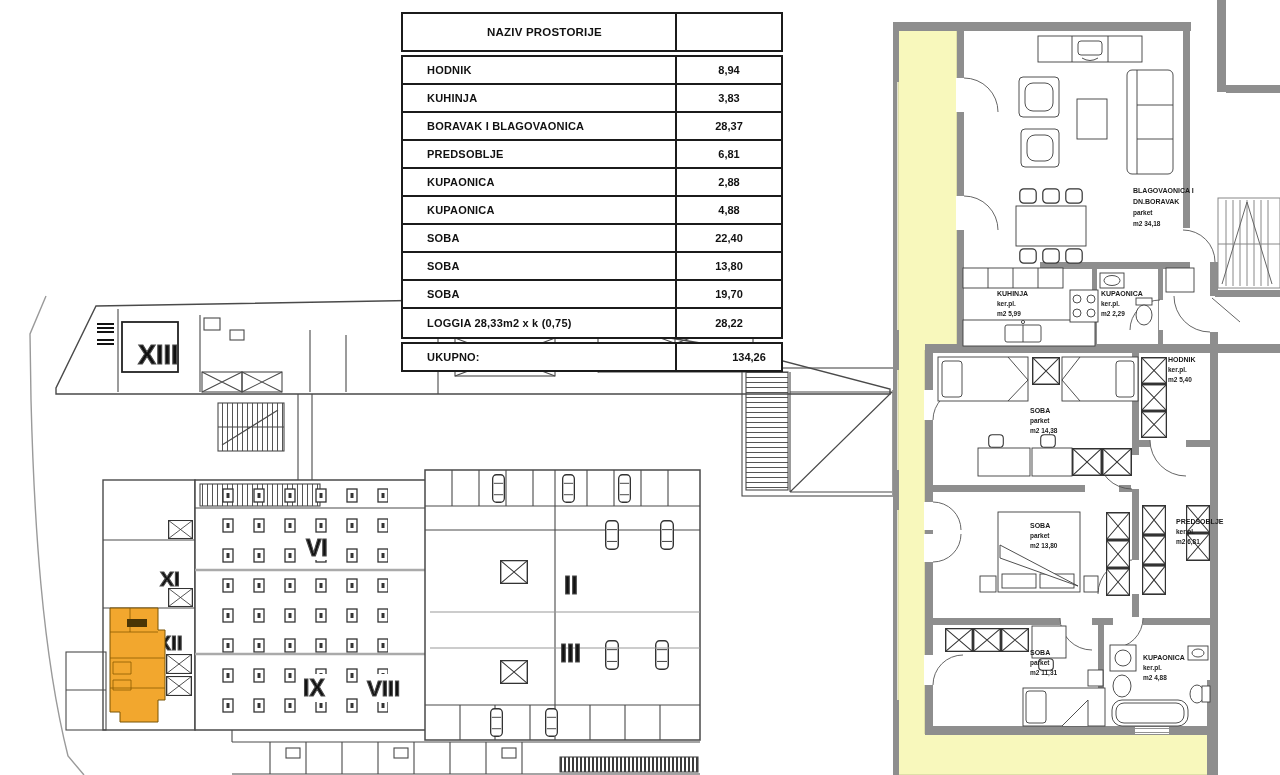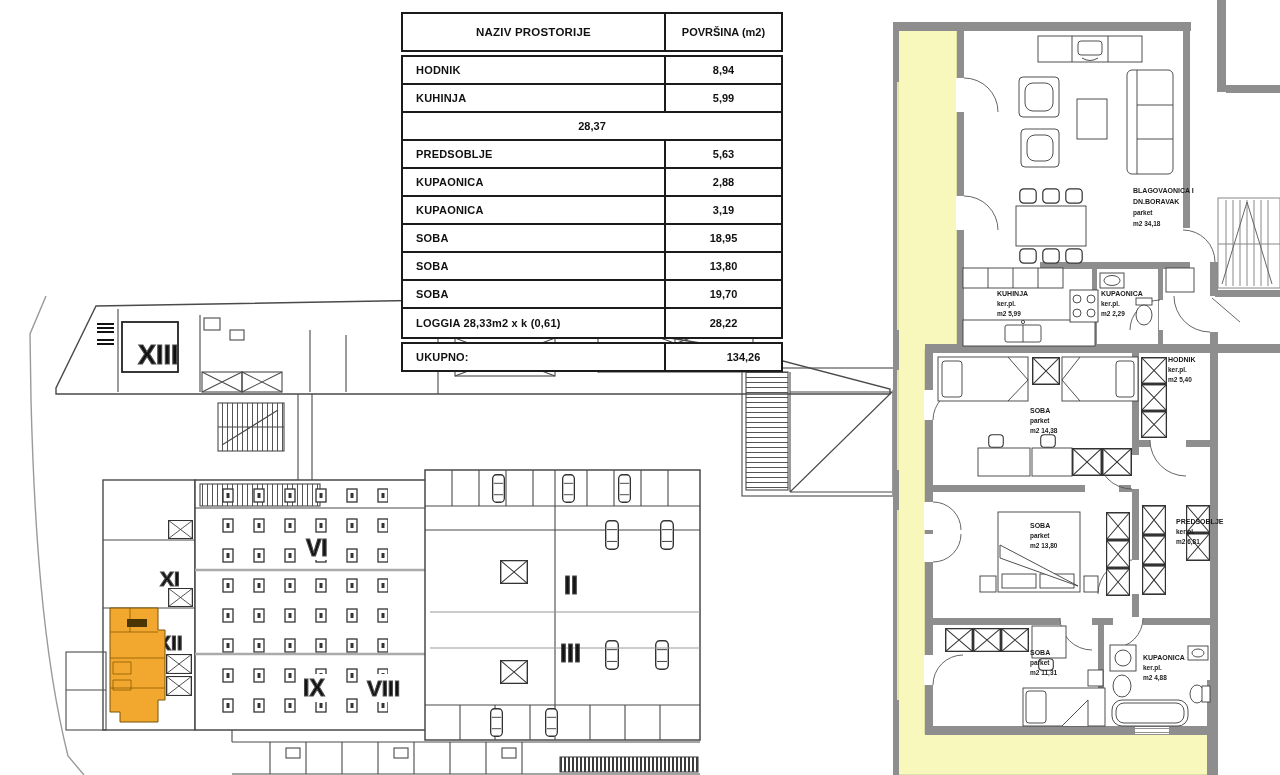--- a/index.html
+++ b/index.html
@@ -3,21 +3,21 @@
 <meta charset="utf-8">
 <style>
   html,body{margin:0;padding:0;background:#fff;}
   .canvas{position:relative;width:1280px;height:775px;background:#fff;overflow:hidden;
           font-family:"Liberation Sans",sans-serif;color:#111;}
   .plan-svg{position:absolute;left:0;top:0;}
   
   .area-table{position:absolute;left:401px;top:12px;width:382px;}
   .tbl-box{border:2px solid #1b1b1b;background:#fff;box-sizing:border-box;}
   .tbl-gap{height:3px;}
-  .t-row{display:flex;align-items:stretch;height:28px;border-bottom:2px solid #1b1b1b;box-sizing:border-box;}
+  .t-row{display:flex;align-items:stretch;height:28px;border-bottom:2px solid #1b1b1b;box-sizing:border-box;padding-left:11px;}
   .t-row:last-child{border-bottom:none;}
   .t-head-row{height:36px;border-bottom:none;}
   .c-name{width:263px;border-right:2px solid #1b1b1b;box-sizing:border-box;display:flex;align-items:center;
           padding-left:13px;font-size:11px;font-weight:700;letter-spacing:.2px;}
   .c-area{flex:1;display:flex;align-items:center;justify-content:center;font-size:11px;font-weight:700;}
   .t-head-row .c-name{justify-content:center;padding-left:0;font-size:11.5px;}
   .t-total .c-name{font-size:11px;}
   text{font-family:"Liberation Sans",sans-serif;}
   .roman{font-weight:700;fill:#111;}
   .rlabel{font-weight:700;fill:#1a1a1a;}
@@ -414,62 +414,62 @@
         <text class="rlabel" x="1143" y="680" font-size="6.5">m2  4,88</text>
       </g>
     </g>
   </g>
 </svg>
 
 <div class="area-table">
   <div class="tbl-box">
     <div class="t-row t-head-row">
       <div class="c-name">NAZIV PROSTORIJE</div>
-      <div class="c-area">POVRŠINA  (m2)</div>
     </div>
   </div>
   <div class="tbl-gap"></div>
   <div class="tbl-box">
     <div class="t-row">
       <div class="c-name">HODNIK</div>
       <div class="c-area">8,94</div>
     </div>
     <div class="t-row">
       <div class="c-name">KUHINJA</div>
-      <div class="c-area">5,99</div>
-    </div>
-    <div class="t-row">
+      <div class="c-area">3,83</div>
+    </div>
+    <div class="t-row">
+      <div class="c-name">BORAVAK I BLAGOVAONICA</div>
       <div class="c-area">28,37</div>
     </div>
     <div class="t-row">
       <div class="c-name">PREDSOBLJE</div>
-      <div class="c-area">5,63</div>
+      <div class="c-area">6,81</div>
     </div>
     <div class="t-row">
       <div class="c-name">KUPAONICA</div>
       <div class="c-area">2,88</div>
     </div>
     <div class="t-row">
       <div class="c-name">KUPAONICA</div>
-      <div class="c-area">3,19</div>
+      <div class="c-area">4,88</div>
     </div>
     <div class="t-row">
       <div class="c-name">SOBA</div>
-      <div class="c-area">18,95</div>
+      <div class="c-area">22,40</div>
     </div>
     <div class="t-row">
       <div class="c-name">SOBA</div>
       <div class="c-area">13,80</div>
     </div>
     <div class="t-row">
       <div class="c-name">SOBA</div>
       <div class="c-area">19,70</div>
     </div>
     <div class="t-row">
-      <div class="c-name">LOGGIA 28,33m2 x k (0,61)</div>
+      <div class="c-name">LOGGIA 28,33m2 x k (0,75)</div>
       <div class="c-area">28,22</div>
     </div>
   </div>
   <div class="tbl-gap"></div>
   <div class="tbl-box t-total">
     <div class="t-row" style="height:26px;gap:40px;">
       <div class="c-name">UKUPNO:</div>
       <div class="c-area">134,26</div>
     </div>
   </div>

